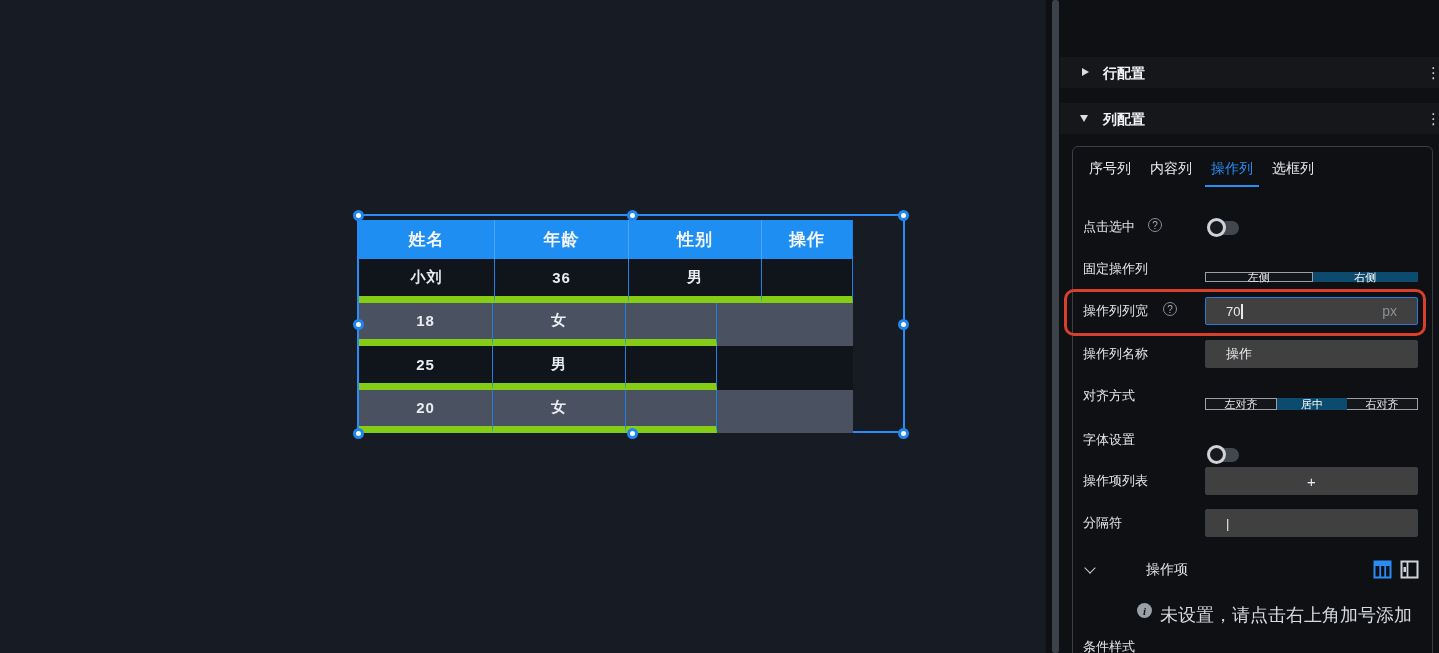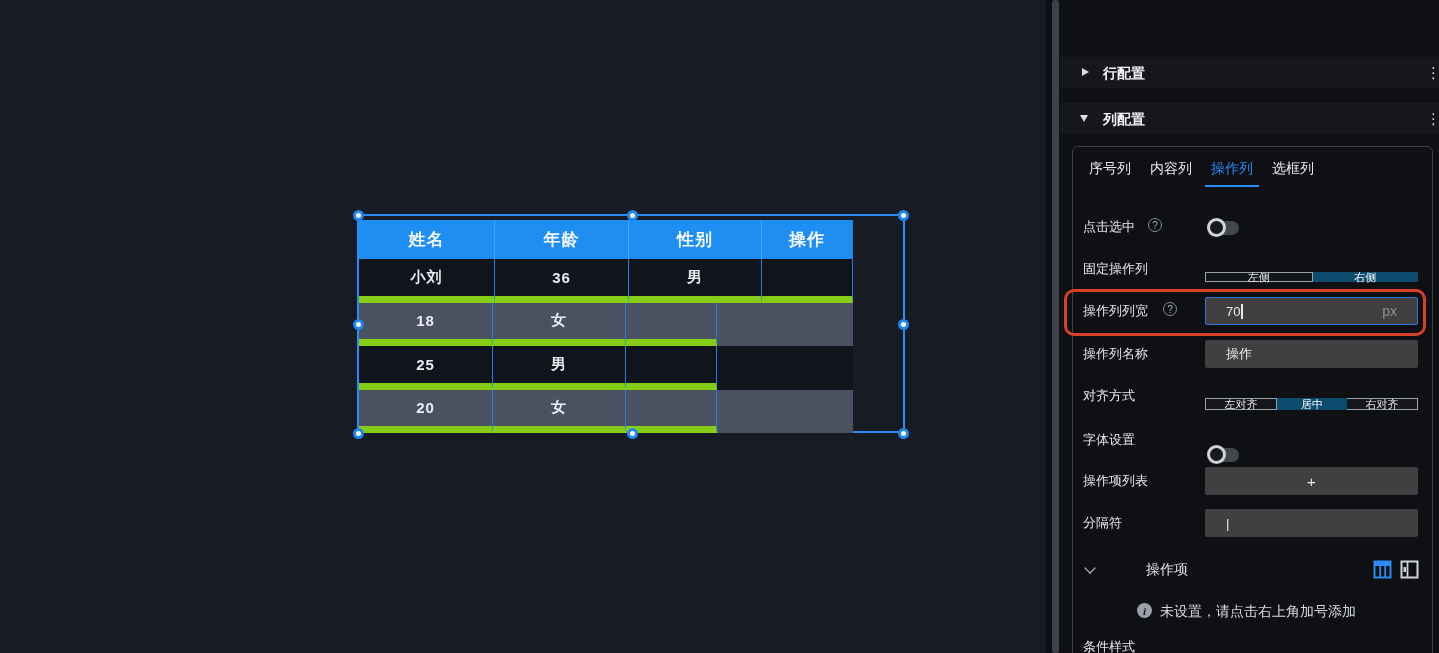--- a/index.html
+++ b/index.html
@@ -206,20 +206,20 @@
       <line x1="7.2" y1="6" x2="7.2" y2="17" stroke="#2a8cf4" stroke-width="1.8"></line>
       <line x1="12.2" y1="6" x2="12.2" y2="17" stroke="#2a8cf4" stroke-width="1.8"></line>
     </svg>
     <svg class="abs" style="left:327px; top:413px;" width="19" height="19" viewBox="0 0 19 19">
       <rect x="1.5" y="1.5" width="16" height="16" fill="none" stroke="#d0d4da" stroke-width="2"></rect>
       <line x1="7.5" y1="2" x2="7.5" y2="17" stroke="#d0d4da" stroke-width="1.8"></line>
       <rect x="3.5" y="7" width="2.5" height="5" fill="#d0d4da"></rect>
     </svg>
 
     <span class="imark abs" style="left:64px; top:456px;">i</span>
-    <span class="abs" style="left:87px; top:456px; font-size:14px; color:#d7dade;">未设置，请点击右上角加号添加</span>
+    <span class="abs" style="left:87px; top:456px; font-size:18px; color:#d7dade;">未设置，请点击右上角加号添加</span>
 
     <span class="lbl abs" style="left:10px; top:491px;">条件样式</span>
 
   </div>
 
   <div id="hl-rect"></div>
 </div>
 
 </body></html>

